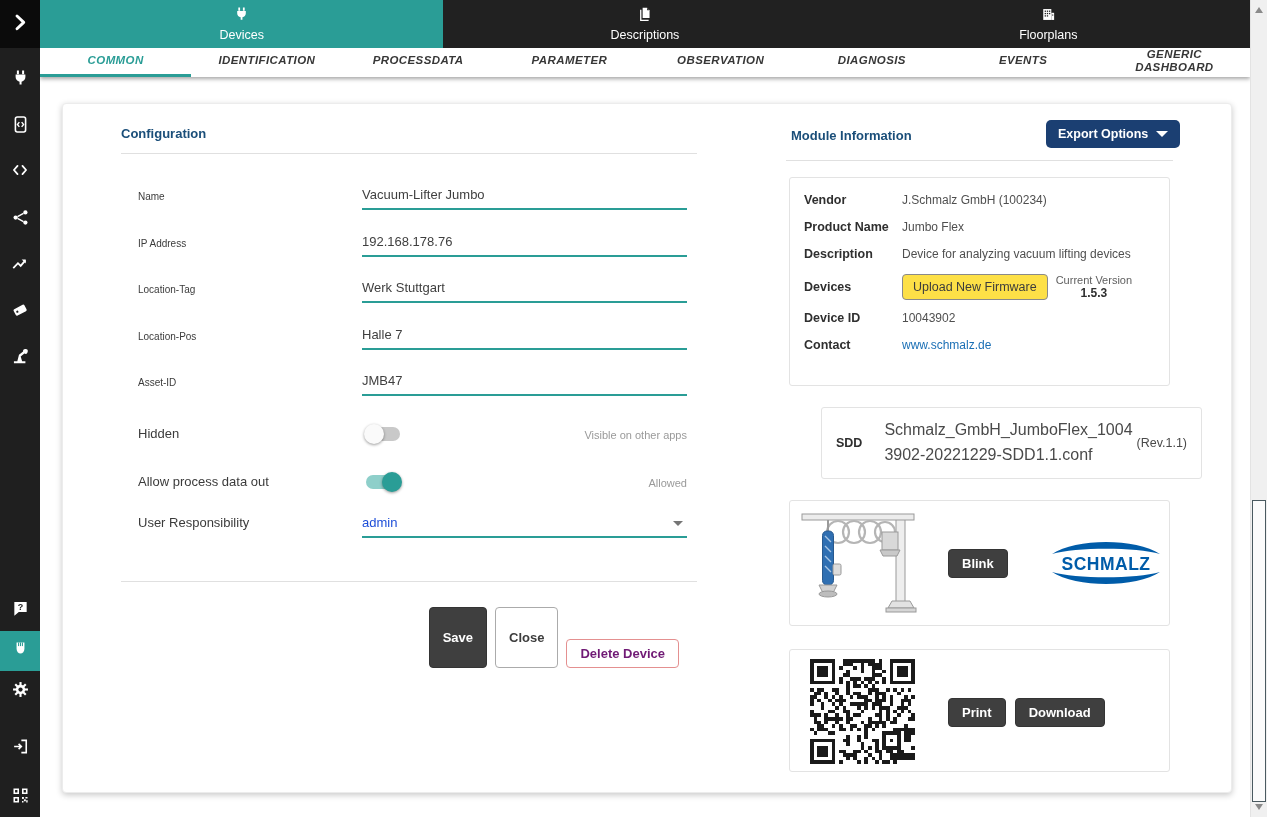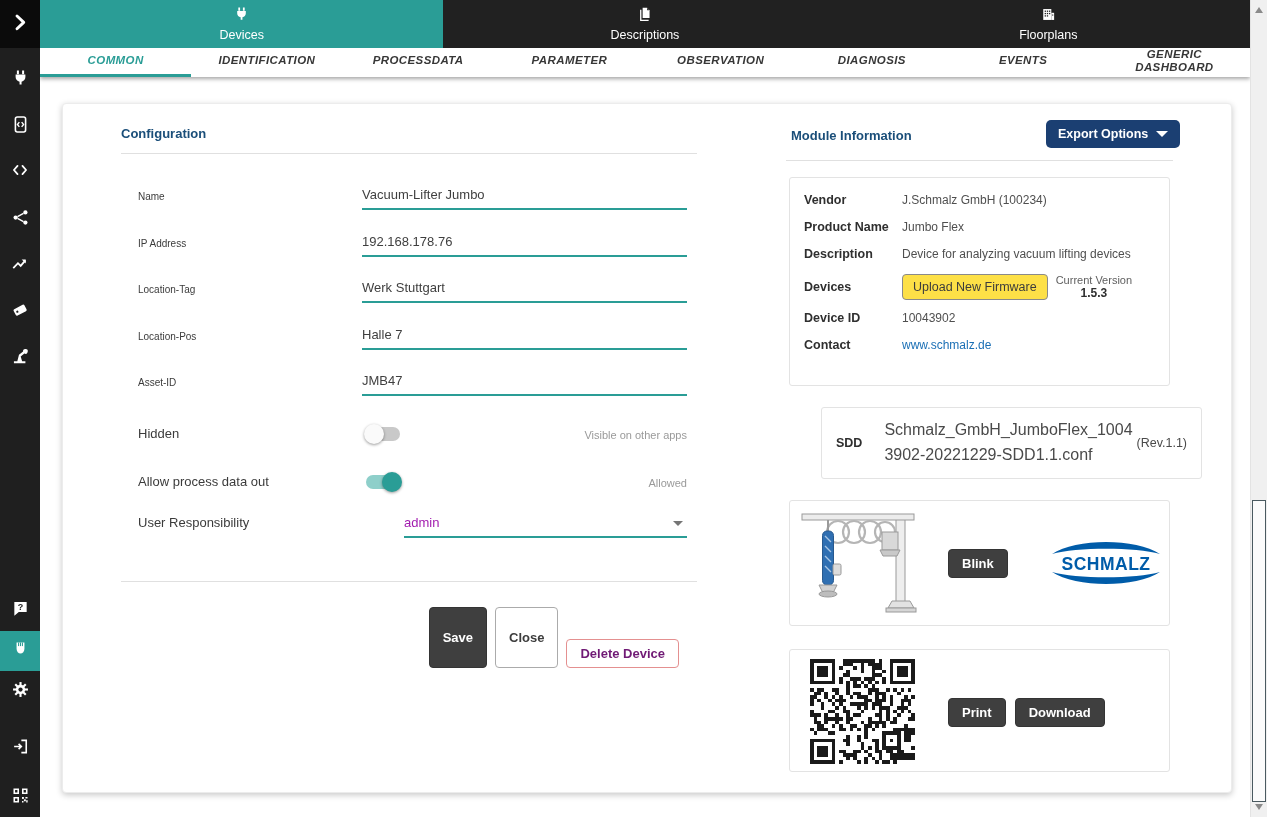--- a/index.html
+++ b/index.html
@@ -50,21 +50,21 @@
   .toggle { position:absolute; left:228px; top:5px; width:34px; height:14px; border-radius:7px; cursor:pointer; }
   .toggle .knob { position:absolute; top:-3px; width:20px; height:20px; border-radius:50%; box-shadow:0 1px 3px rgba(0,0,0,.4); }
   .toggle.off { background:#c9c9c9; }
   .toggle.off .knob { left:-2px; background:#fafafa; }
   .toggle.on { background:#8ecfca; }
   .toggle.on .knob { left:16px; background:#2a9d96; }
 
   .sel { position:absolute; left:75px; width:549px; height:46px; }
   .sel .f-label { position:absolute; left:0; bottom:8px; font-size:13px; color:#3b3b3b; }
   .sel .sel-box { position:absolute; left:224px; right:0; bottom:0; border-bottom:2px solid #2a9d96;
-                  padding-bottom:6px; font-size:13px; color:#a21caf; cursor:pointer;margin-left:42px; }
+                  padding-bottom:6px; font-size:13px; color:#1d4ed8; cursor:pointer; }
   .caret-gray { position:absolute; right:4px; bottom:10px; width:0; height:0;
                 border-left:5px solid transparent; border-right:5px solid transparent; border-top:5px solid #757575; }
 
   .btn-row { position:absolute; left:58px; top:503px; width:576px; display:flex; gap:8px;
              justify-content:flex-end; padding-right:18px; }
   .btn { border-radius:4px; font-family:"Liberation Sans",sans-serif; font-size:13px; font-weight:600;
          padding:6px 13px; cursor:pointer; }
   .btn-dark { background:#3f3f3f; color:#fff; border:1px solid #343434; }
   .btn-plain { background:#fff; color:#3c3c3c; border:1px solid #ababab; }
   .btn-danger { background:#fff; color:#701a75; border:1px solid #e49090;margin-top:32px; }

